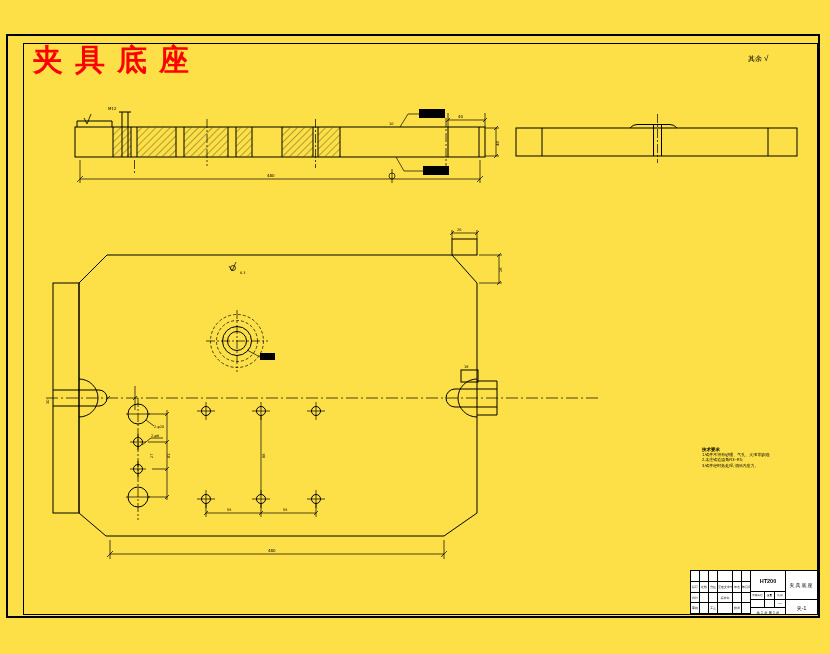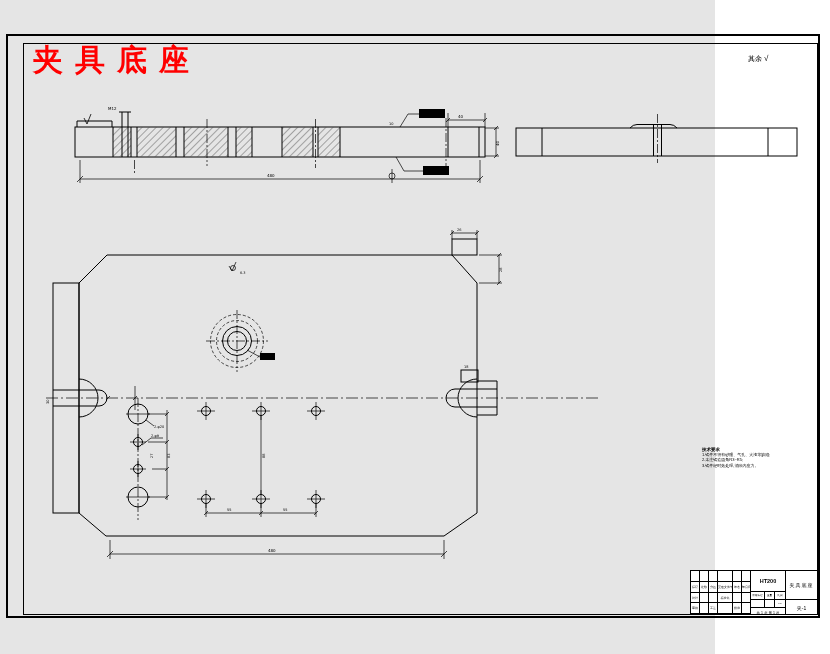--- a/index.html
+++ b/index.html
@@ -1,17 +1,17 @@
 <!DOCTYPE html>
 <html><head>
 <meta charset="utf-8">
 <style>
   html,body{margin:0;padding:0;background:#fff;width:830px;height:654px;overflow:hidden;
     font-family:"Liberation Sans","DejaVu Sans",sans-serif;}
-  .sheet{position:absolute;left:0;top:0;width:715px;height:654px;background:#e5e5e5;}
+  .sheet{position:absolute;left:0;top:0;width:830px;height:654px;background:#fde047;}
   .outer-frame{position:absolute;left:6px;top:34px;width:814px;height:584px;border:2px solid #000;box-sizing:border-box;}
   .inner-frame{position:absolute;left:23px;top:43px;width:795px;height:572px;border:1px solid #000;box-sizing:border-box;}
   .drawing-title{position:absolute;left:33px;top:40px;font-family:"DejaVu Serif",serif;
     font-size:30px;font-weight:bold;color:#ff0000;letter-spacing:12px;white-space:nowrap;}
   .surface-note{position:absolute;left:748px;top:54px;font-size:7px;color:#000;white-space:nowrap;}
   .surface-note .mark{font-style:italic;font-size:8px;}
   svg.cad{position:absolute;left:0;top:0;}
   .tech-notes{position:absolute;left:702px;top:447px;width:100px;color:#000;}
   .tech-notes .tn-title{font-size:4.5px;font-weight:bold;}
   .tech-notes .tn-line{font-size:4px;line-height:1.35;white-space:nowrap;}

